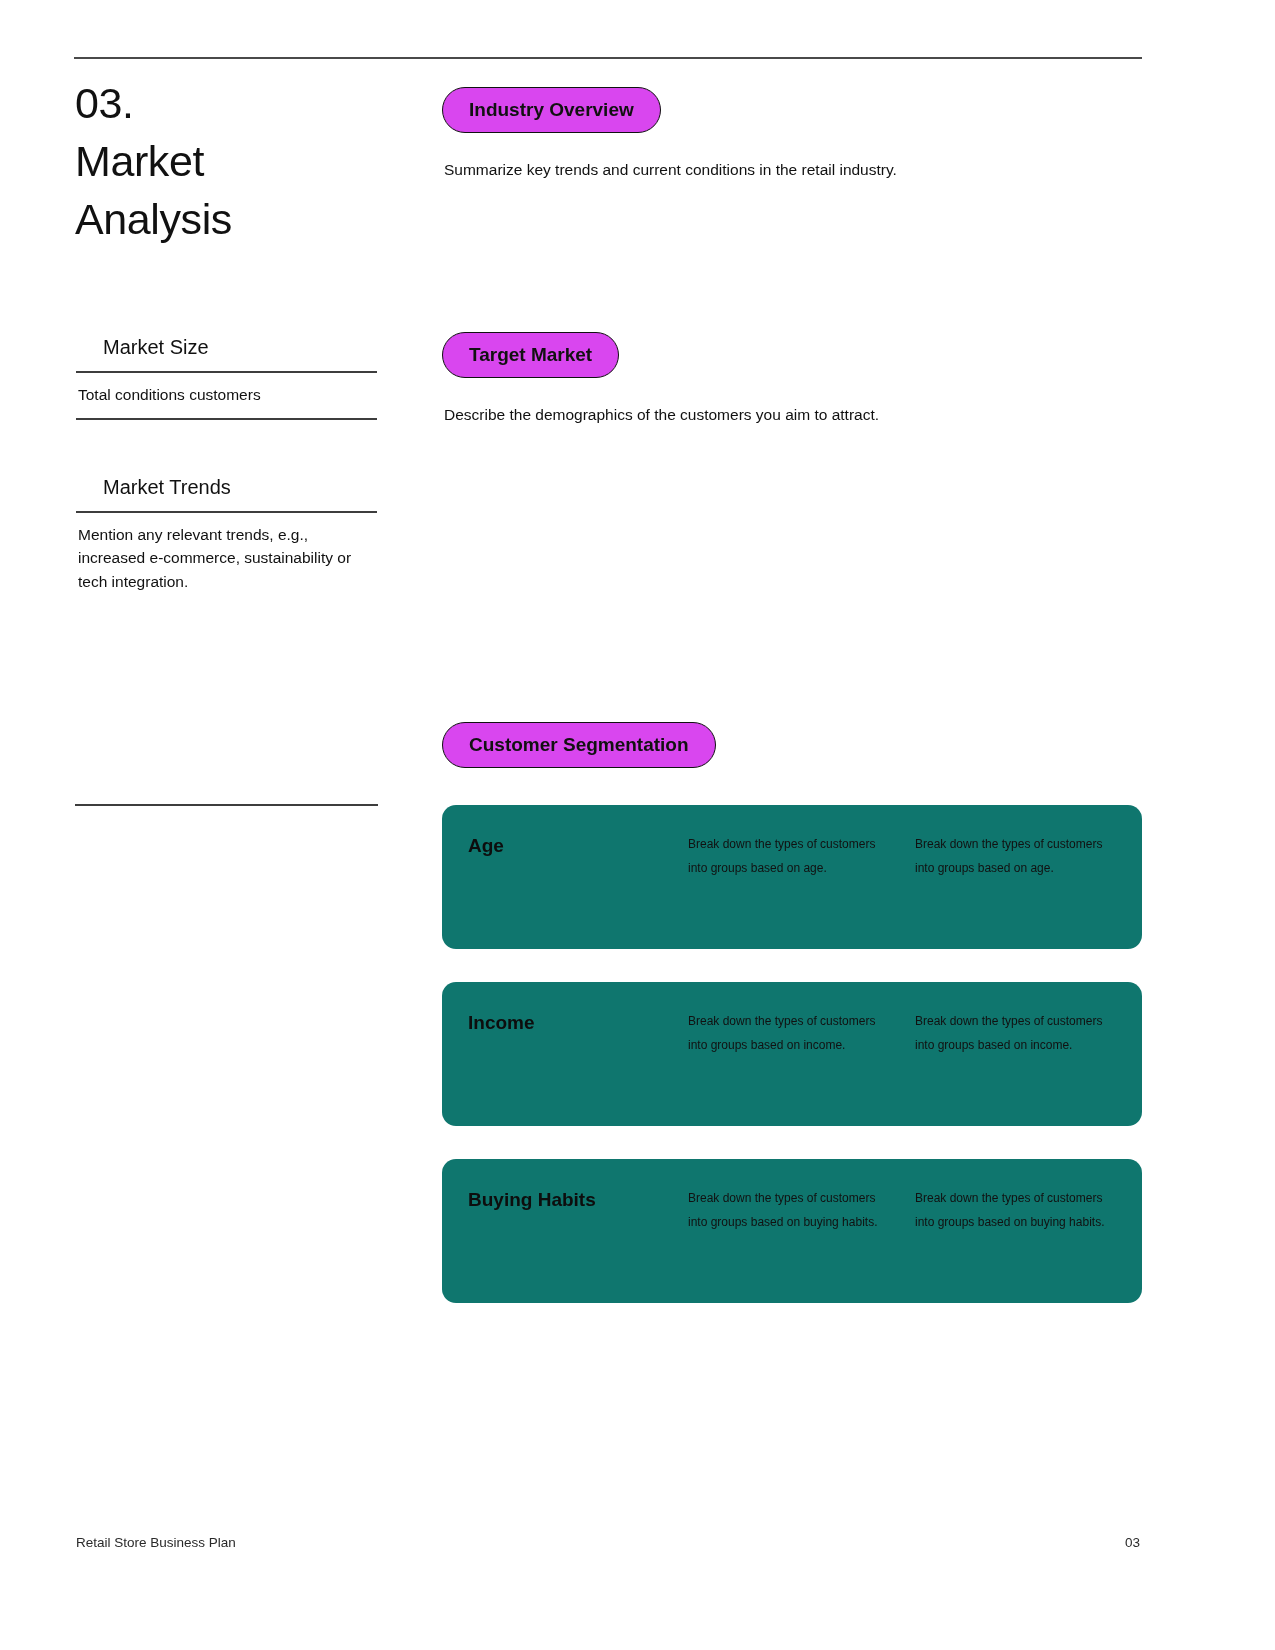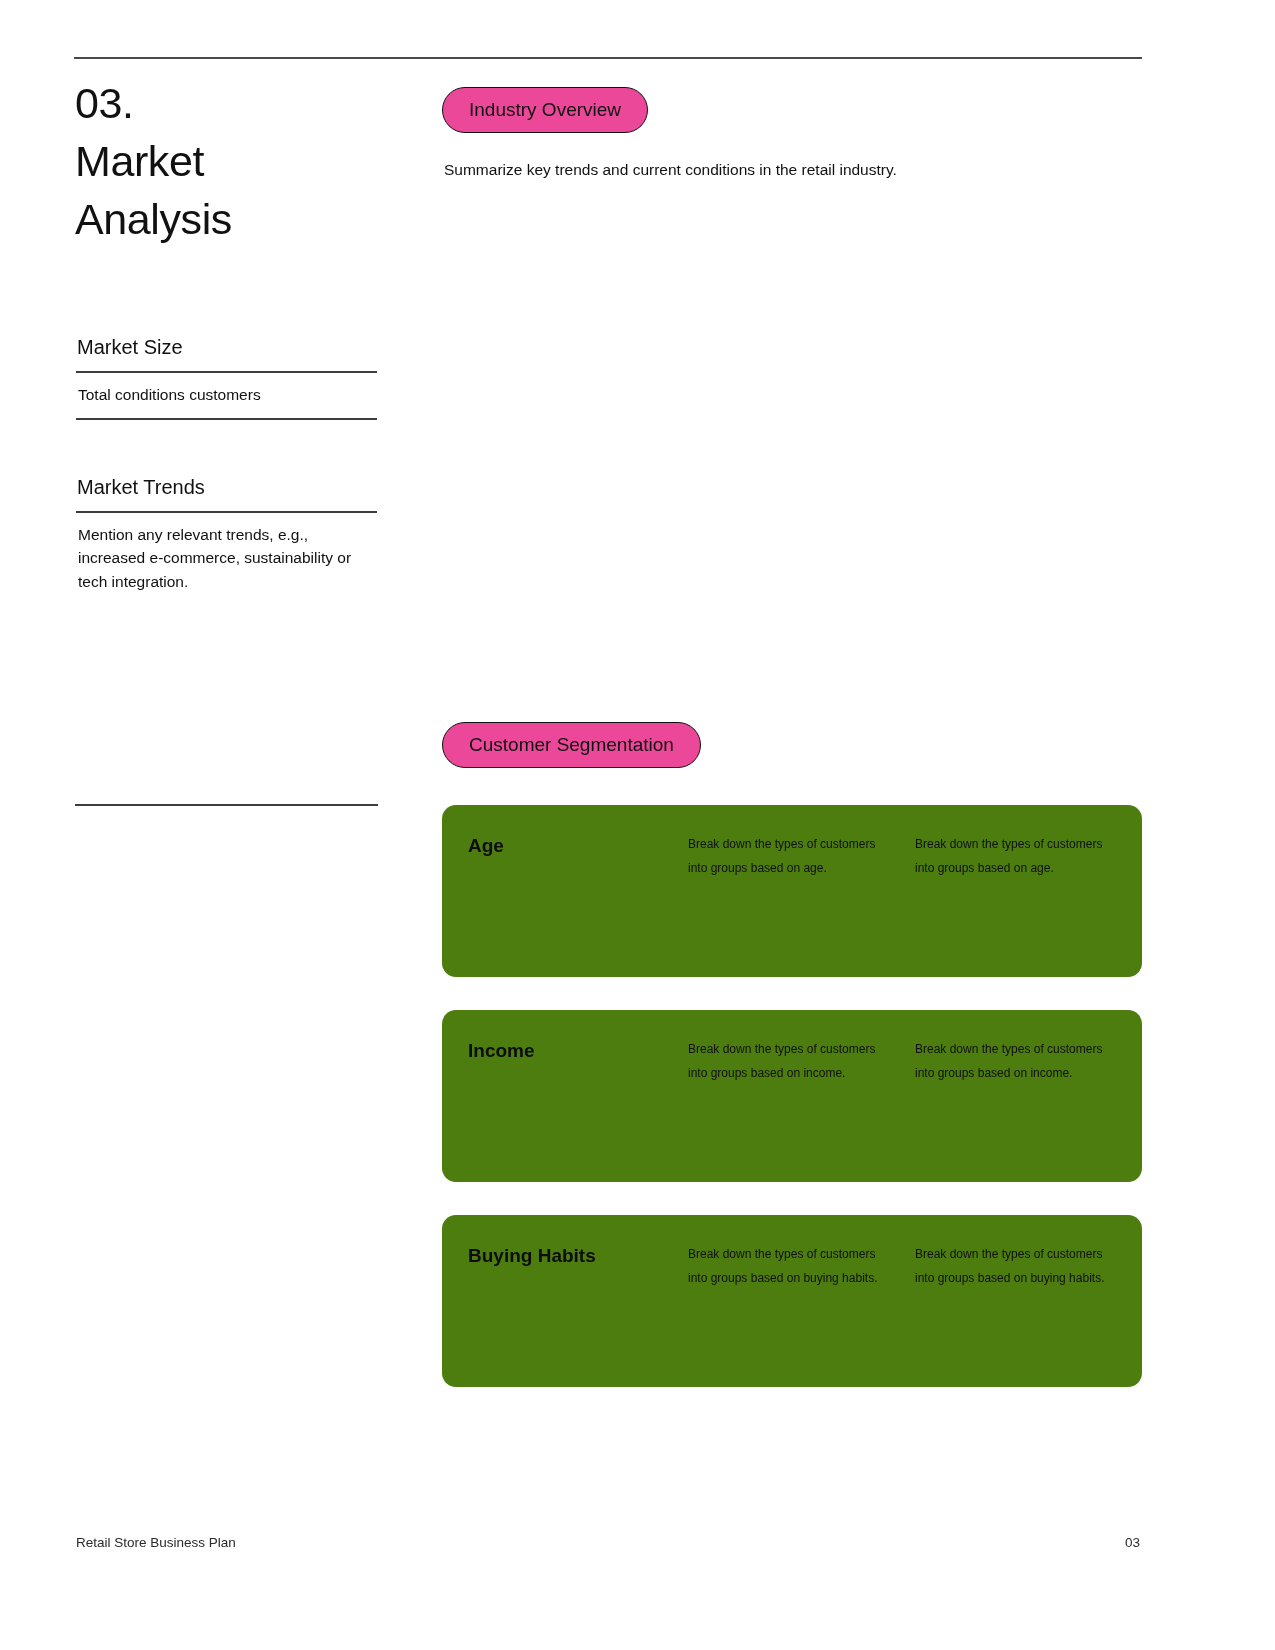--- a/index.html
+++ b/index.html
@@ -57,20 +57,21 @@
   }
 
   .section { margin-bottom: 0; }
 
   .section-heading {
     font-size: 20px;
     line-height: 26px;
     font-weight: 400;
     color: #111111;
     padding-bottom: 11px;
+    margin-left: 26px;
   }
 
   .rule {
     width: 100%;
     height: 1px;
     background: #3d3d3d;
   }
 
   .section-body {
     font-size: 15.5px;
@@ -89,23 +90,23 @@
     width: 305px;
   }
 
   .pill {
     display: inline-block;
     border: 1.4px solid #111111;
     border-radius: 999px;
     padding: 10px 26px 11px;
     font-size: 19px;
     line-height: 23px;
-    font-weight: 400;
-    color: #111111;
-    background: #ec4899;
+    font-weight: 700;
+    color: #111111;
+    background: #d946ef;
     white-space: nowrap;
   }
 
   .pill-caption {
     font-size: 15.5px;
     line-height: 24px;
     color: #111111;
     margin-top: 24px;
     padding-left: 2px;
   }
@@ -116,24 +117,24 @@
 
   
   .cards {
     position: absolute;
     left: 440px;
     top: 803px;
     width: 700px;
   }
 
   .card {
-    background: #4d7c0f;
+    background: #0f766e;
     border-radius: 14px;
     width: 700px;
-    height: 172px;
+    height: 144px;
     position: relative;
     margin-bottom: 33px;
     display: flex;
     align-items: flex-start;
     padding: 27px 0 0 0;
   }
 
   .card-label {
     width: 245px;
     padding-left: 26px;
@@ -202,20 +203,24 @@
 
   <div class="trailing-rule-wrap">
     <div class="rule"></div>
   </div>
 
   <div class="block-industry">
     <div class="pill">Industry Overview</div>
     <div class="pill-caption">Summarize key trends and current conditions in the retail industry.</div>
   </div>
 
+  <div class="block-target">
+    <div class="pill">Target Market</div>
+    <div class="pill-caption">Describe the demographics of the customers you aim to attract.</div>
+  </div>
 
   <div class="block-segment">
     <div class="pill">Customer Segmentation</div>
   </div>
 
   <div class="cards">
 
     <div class="card">
       <div class="card-label">Age</div>
       <div class="card-col">Break down the types of customers into groups based on age.</div>

